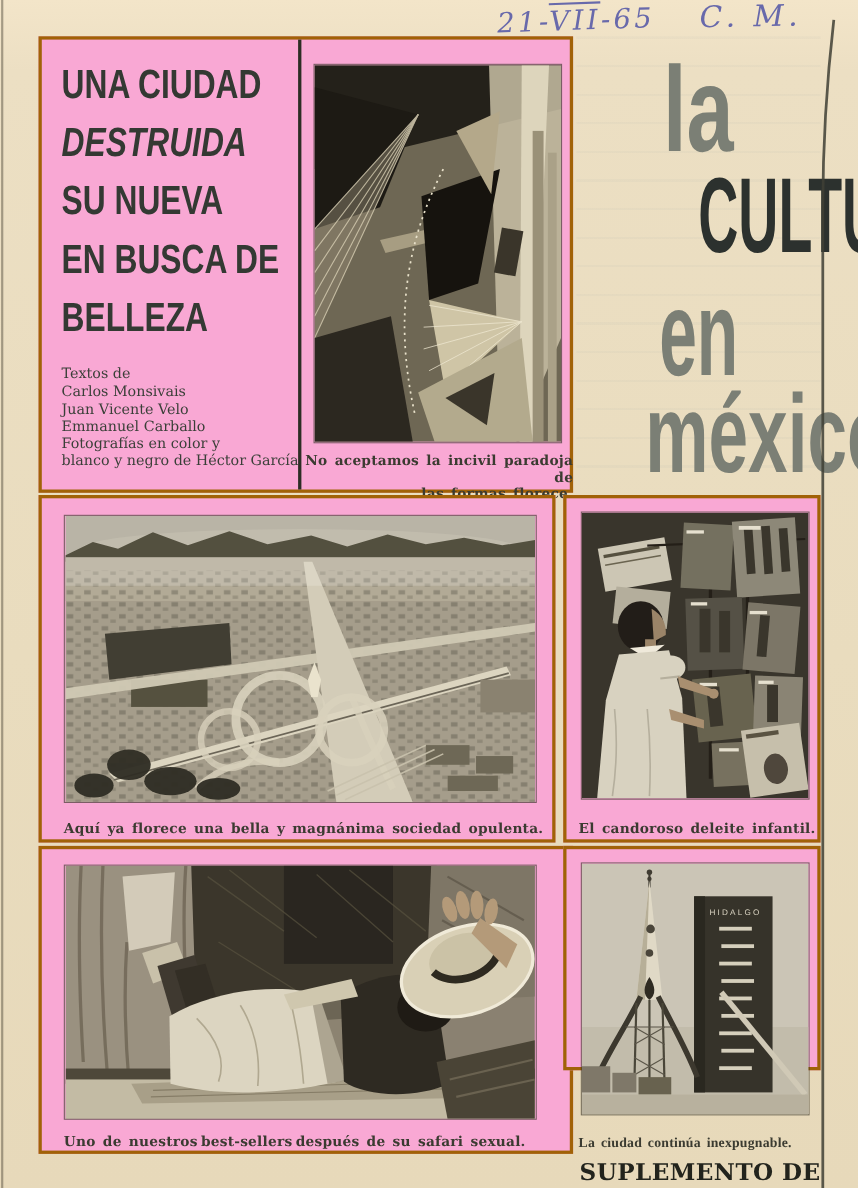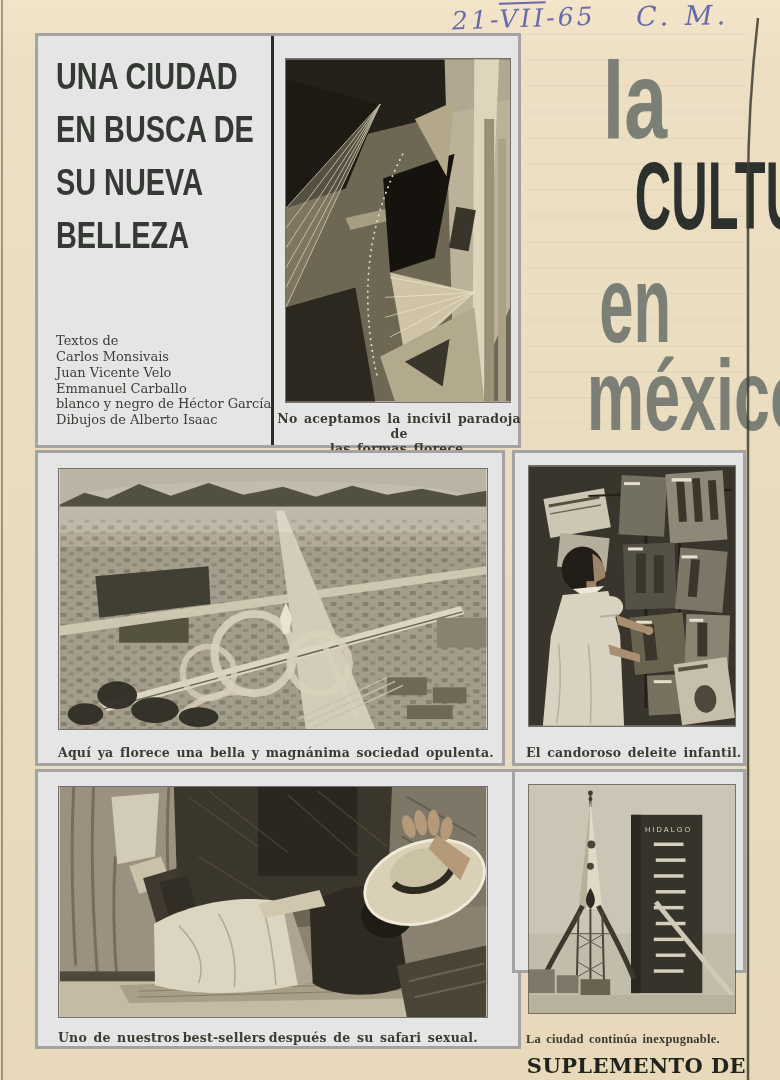--- a/index.html
+++ b/index.html
@@ -5,22 +5,22 @@
   * { margin:0; padding:0; box-sizing:border-box; }
   html,body { width:780px; height:1080px; }
   body {
     position:relative;
     font-family:"Liberation Sans", sans-serif;
     background:linear-gradient(180deg,#f3e5c9 0%, #ecdfc3 6%, #e9dcbe 55%, #e7d9ba 100%);
     overflow:hidden;
   }
   .panel {
     position:absolute;
-    background:#e5e5e5;
-    border:3px solid #a3a3a3;
+    background:#f9a8d4;
+    border:3px solid #a16207;
   }
   .condense { display:inline-block; transform:scaleX(var(--sx,0.8)); transform-origin:left center; white-space:nowrap; }
   .condense-c { display:inline-block; transform:scaleX(var(--sx,0.6)); transform-origin:center center; white-space:nowrap; }
 
   
   .handwriting { position:absolute; color:#6869ab; font-family:"DejaVu Serif", serif; font-style:italic; }
   .hw-date { left:452px; top:4px; font-size:25px; letter-spacing:3px; transform:rotate(-2deg); }
   .hw-date .roman { text-decoration:overline; }
   .hw-initials { left:636px; top:0px; font-size:27px; letter-spacing:4px; transform:rotate(-1deg); }
 
@@ -29,21 +29,21 @@
   .top-divider { position:absolute; left:233px; top:0; width:3px; height:100%; background:#2d2d25; }
   .title-block { position:absolute; left:18px; top:20px; }
   .t-line { height:53px; font-weight:700; font-size:37px; color:#343933; letter-spacing:0px; }
   .t-line.italic { font-style:italic; }
   .credits { position:absolute; left:18px; font-family:"DejaVu Serif", serif; font-weight:400; color:#3a3f38; }
   .credits-1 { top:297px; font-size:13px; line-height:16px; }
   .credits-2 { top:360px; font-size:13px; line-height:15.5px; }
   .photo-frame { position:absolute; border:1px solid rgba(55,52,42,.65); }
   .cap { font-family:"DejaVu Serif", serif; font-weight:700; font-size:12.5px; line-height:15px; color:#3b3b31; letter-spacing:.2px; word-spacing:2px; }
   .cap .b { margin:0 3px; }
-  .sculpture-cap { position:absolute; left:239px; top:375px; width:244px; text-align:center; }
+  .sculpture-cap { position:absolute; left:239px; top:375px; width:244px; text-align:right; }
 
   
   .masthead { position:absolute; left:524px; top:33px; width:222px; height:415px;
     background:repeating-linear-gradient(180deg, rgba(120,140,150,0.05) 0 2px, rgba(0,0,0,0) 2px 26px); }
   .m-word { position:absolute; left:0; width:100%; text-align:center; font-weight:700; line-height:1; }
   .m-la      { top:12px;  font-size:110px; color:#7b7f75; }
   .m-cultura { top:114px; font-size:97px;  color:#2c312e; }
   .m-en      { top:216px; font-size:110px; color:#7b7f75; }
   .m-mexico  { top:312px; font-size:101px; color:#7b7f75; }
 
@@ -70,34 +70,35 @@
 <div class="handwriting hw-date">
   <span>21-</span><span class="roman">VII</span><span>-65</span>
 </div>
 <div class="handwriting hw-initials">C. M.</div>
 
 <div class="panel top-box">
   <div class="top-divider"></div>
 
   <div class="title-block">
     <div class="t-line"><span class="condense" style="--sx:.78">UNA CIUDAD</span></div>
+    <div class="t-line italic"><span class="condense" style="--sx:.78">DESTRUIDA</span></div>
+    <div class="t-line"><span class="condense" style="--sx:.78">SU NUEVA</span></div>
     <div class="t-line"><span class="condense" style="--sx:.78">EN BUSCA DE</span></div>
-    <div class="t-line"><span class="condense" style="--sx:.78">SU NUEVA</span></div>
     <div class="t-line"><span class="condense" style="--sx:.78">BELLEZA</span></div>
   </div>
 
   <div class="credits credits-1">
     <div>Textos de</div>
     <div>Carlos Monsivais</div>
     <div>Juan Vicente Velo</div>
     <div>Emmanuel Carballo</div>
   </div>
   <div class="credits credits-2">
+    <div>Fotografías en color y</div>
     <div>blanco y negro de Héctor García</div>
-    <div>Dibujos de Alberto Isaac</div>
   </div>
 
   <svg class="photo-frame" style="left:247px; top:22px;" width="226" height="345" viewBox="0 0 226 345">
     <rect width="226" height="345" fill="#6e6754"></rect>
     <polygon points="0,0 226,0 226,40 0,95" fill="#24211a"></polygon>
     <polygon points="160,0 226,0 226,250 185,345 170,345" fill="#c9c0a6" opacity=".85"></polygon>
     <polygon points="190,0 215,0 200,345 188,345" fill="#ddd5bc"></polygon>
     <rect x="200" y="60" width="10" height="285" fill="#9a9178"></rect>
     <rect x="214" y="80" width="8" height="265" fill="#aaa188"></rect>
     <polygon points="0,20 95,45 60,130 0,150" fill="#1d1a14"></polygon>

